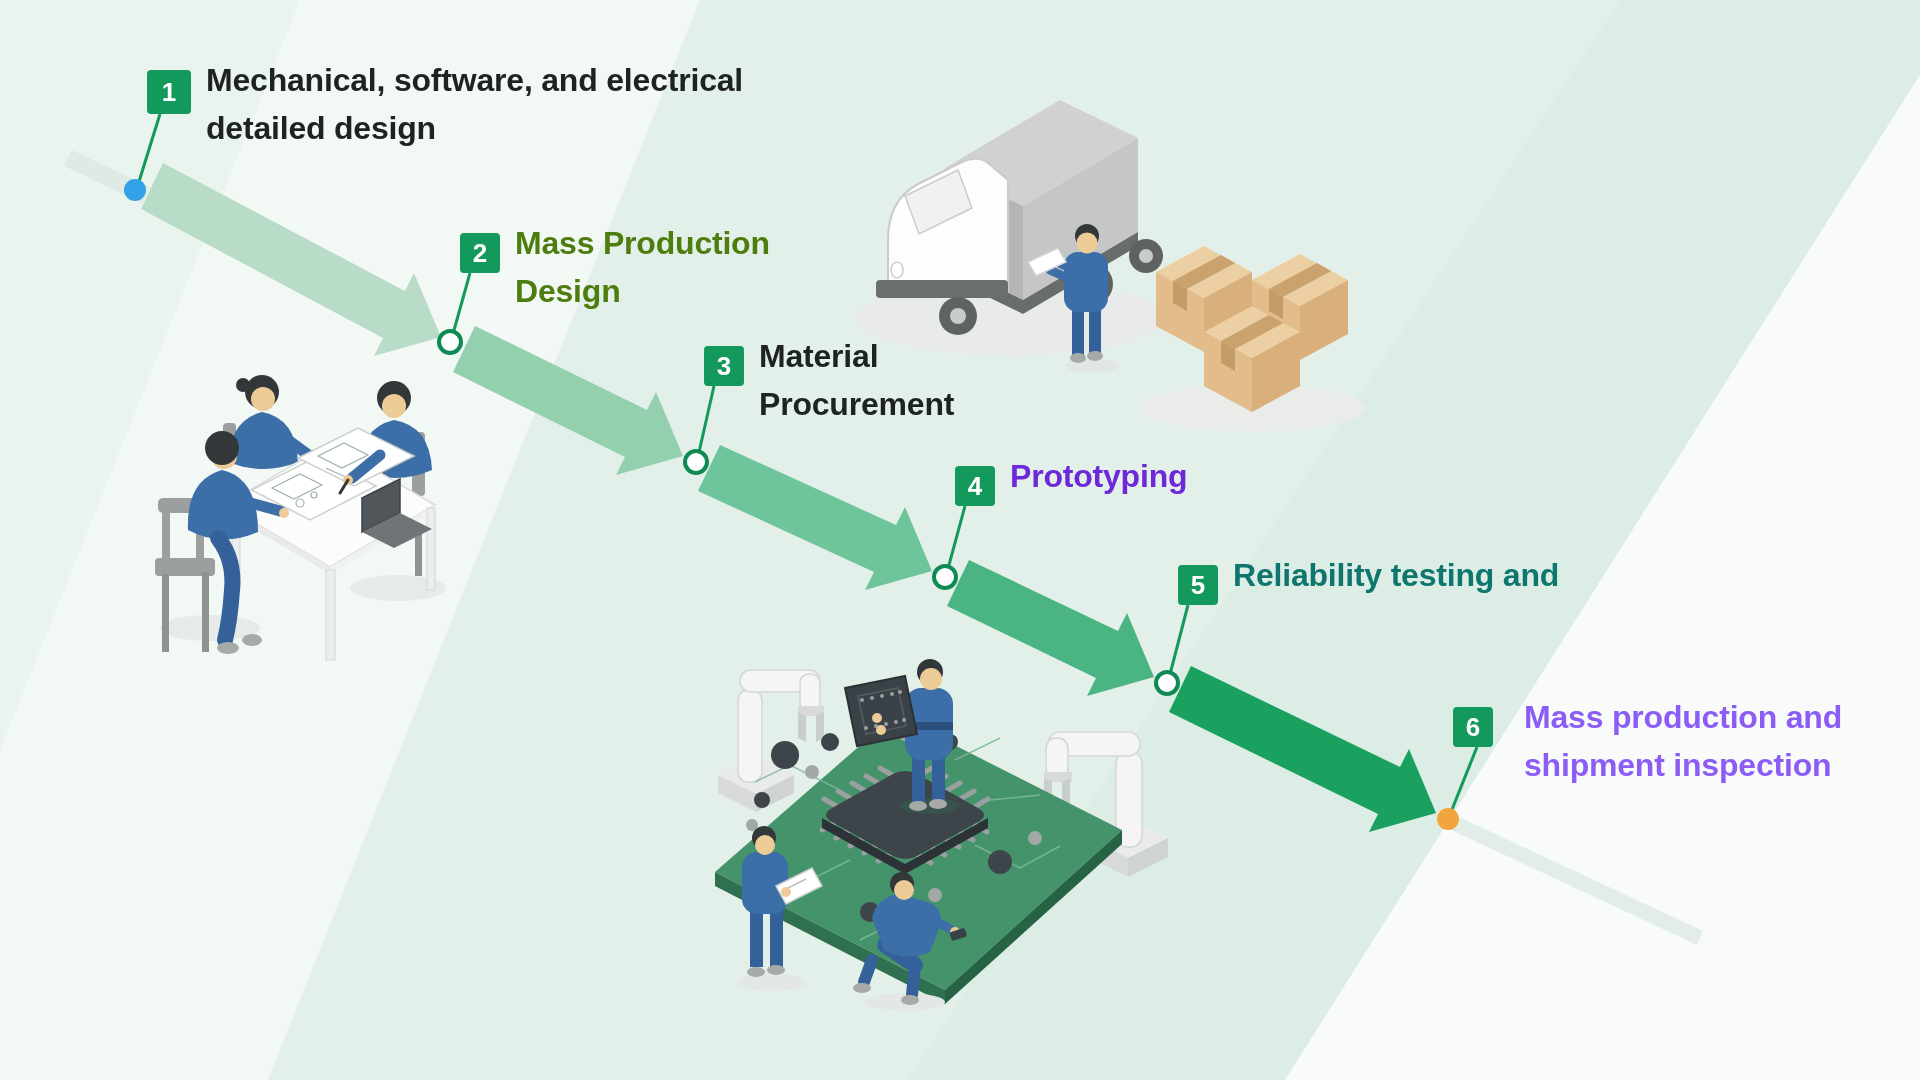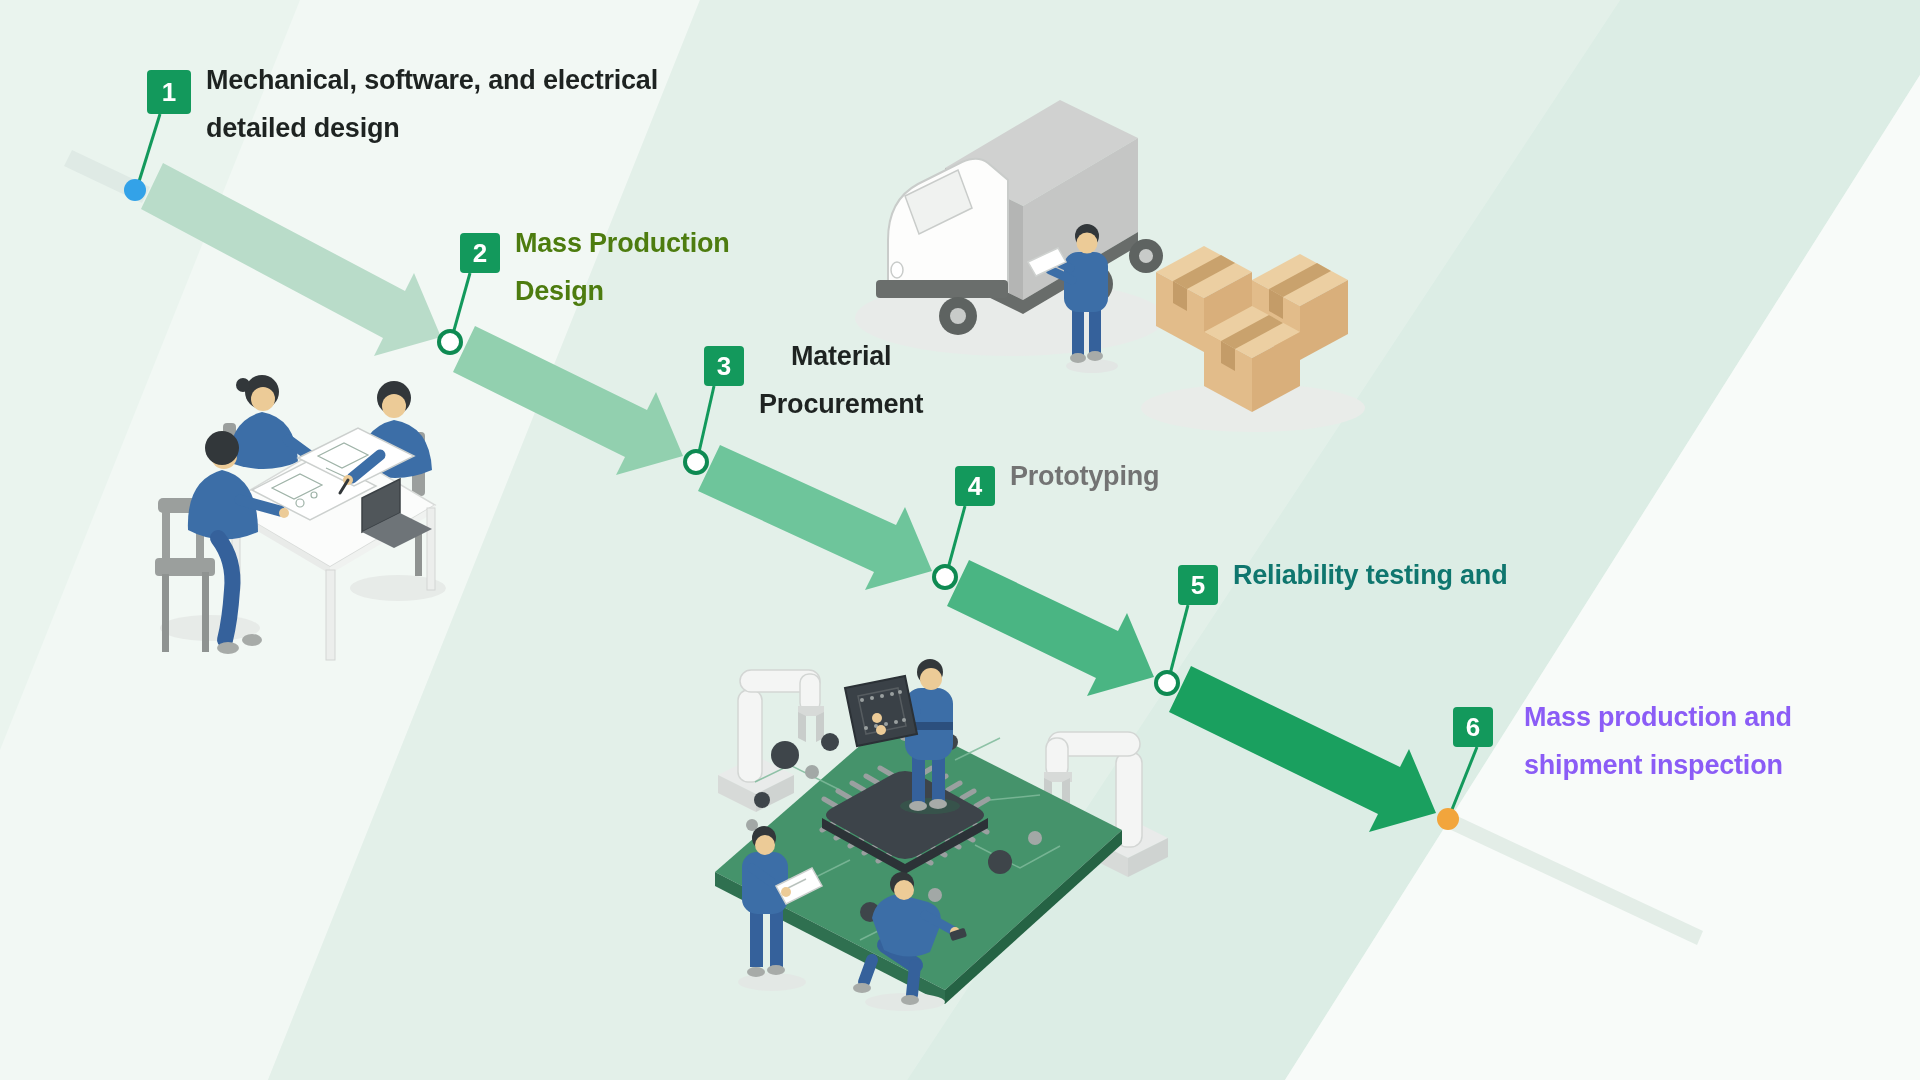--- a/index.html
+++ b/index.html
@@ -4,21 +4,21 @@
 <style>
   html,body{margin:0;padding:0;width:1920px;height:1080px;overflow:hidden;
     font-family:"Liberation Sans","DejaVu Sans",sans-serif;}
   .stage{position:relative;width:1920px;height:1080px;background:#eaf4ee;}
   .stage svg{position:absolute;left:0;top:0;}
   .step{position:absolute;display:flex;align-items:flex-start;gap:15px;}
   .badge{width:40px;height:40px;margin-top:14px;border-radius:4px;background:#13995c;
     color:#fff;font-size:26px;font-weight:700;display:flex;align-items:center;
     justify-content:center;flex:0 0 auto;}
   .badge-lg{width:44px;height:44px;}
-  .label{font-size:27px;font-weight:600;line-height:48px;color:#1e2321;
+  .label{font-size:32px;font-weight:600;line-height:48px;color:#1e2321;
     letter-spacing:-0.2px;white-space:nowrap;}
 </style>
 </head>
 <body>
 
 <div class="stage">
 
 <svg width="1920" height="1080" viewBox="0 0 1920 1080">
 
   <g>
@@ -348,29 +348,29 @@
   <div class="step" style="left:460px;top:219px;">
     <div class="badge" style="background: rgb(19, 153, 92);">2</div>
     <div class="label" style="color: #4d7c0f;">
       <div>Mass Production</div>
       <div>Design</div>
     </div>
   </div>
 
   <div class="step" style="left:704px;top:332px;">
     <div class="badge" style="background: rgb(19, 153, 92);">3</div>
-    <div class="label" style="color: rgb(30, 35, 33); text-align: center;">
+    <div class="label" style="color: rgb(30, 35, 33);">
       <div>Material</div>
       <div>Procurement</div>
     </div>
   </div>
 
   <div class="step" style="left:955px;top:452px;">
     <div class="badge" style="background: rgb(19, 153, 92);">4</div>
-    <div class="label" style="color: #737373;">
+    <div class="label" style="color: #6d28d9;">
       <div>Prototyping</div>
       <div></div>
     </div>
   </div>
 
   <div class="step" style="left:1178px;top:551px;">
     <div class="badge" style="background: rgb(19, 153, 92);">5</div>
     <div class="label" style="color: #0f766e;">
       <div>Reliability testing and</div>
     </div>

